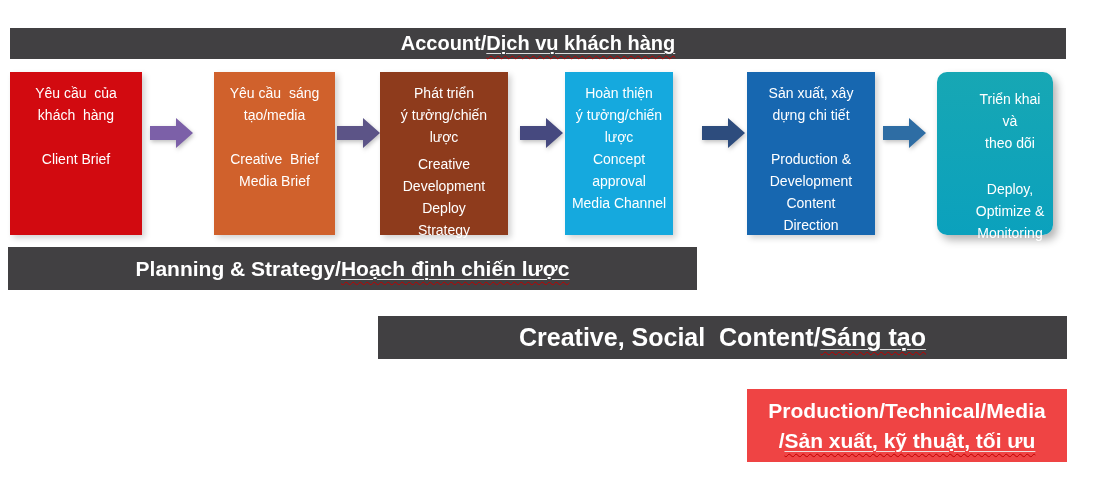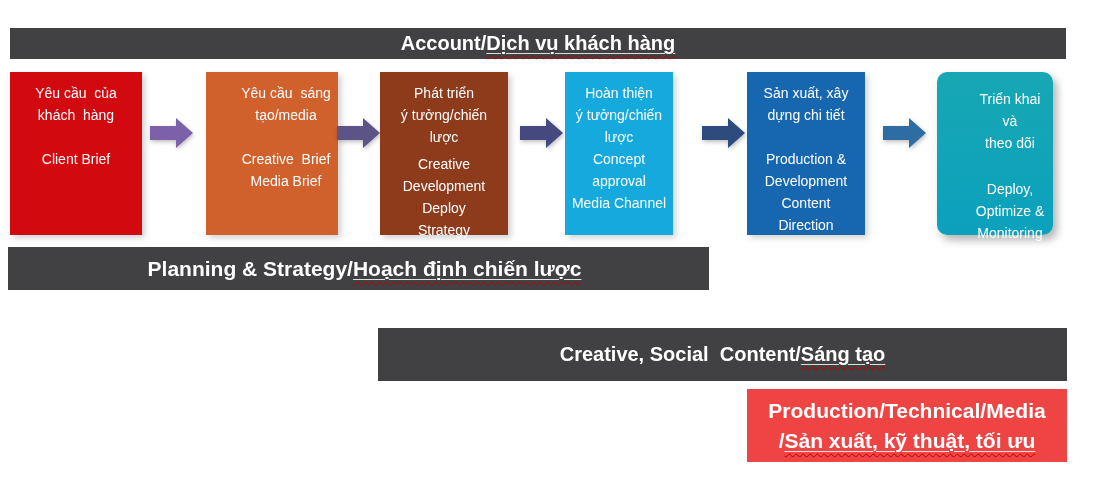--- a/index.html
+++ b/index.html
@@ -8,44 +8,44 @@
     font-family:"Liberation Sans", sans-serif; overflow:hidden;
   }
 
   
   .banner {
     position:absolute; color:#ffffff; font-weight:bold;
     display:flex; align-items:center; justify-content:center;
   }
   .banner .txt { white-space:pre; }
   #banner-account    { left:10px;  top:28px;  width:1056px; height:31px; font-size:20px; }
-  #banner-planning   { left:8px;   top:247px; width:689px;  height:43px; font-size:21px;padding-left:12px; }
-  #banner-creative   { left:378px; top:328px; width:689px;  height:53px; font-size:20px; }
+  #banner-planning   { left:8px;   top:247px; width:689px;  height:43px; font-size:21px; }
+  #banner-creative   { left:378px; top:316px; width:689px;  height:43px; font-size:25px; }
   #banner-production { left:747px; top:389px; width:320px;  height:73px; font-size:21px;
                        flex-direction:column; line-height:30px; text-align:center; }
 
   
   .u-line { text-decoration:underline; text-decoration-color:rgba(240,240,240,.9);
             text-decoration-thickness:1px; text-underline-offset:3px; }
   .u-wavy { text-decoration:underline; text-decoration-style:wavy;
             text-decoration-color:#c00000; text-decoration-thickness:1px;
             text-underline-offset:5px; }
 
   
   .fbox {
     position:absolute; top:72px; height:163px; color:#ffffff; text-align:center;
     font-size:14px; line-height:22px; box-sizing:border-box; padding:10px 4px 0 4px;
     box-shadow:3px 3px 6px rgba(0,0,0,0.18);
   }
   .fbox .vi, .fbox .en { white-space:pre-wrap; }
   #box-1 { left:10px;  width:132px; }
-  #box-2 { left:206px; width:132px;padding-left:32px; }
+  #box-2 { left:214px; width:121px; }
   #box-3 { left:380px; width:128px; }
   #box-4 { left:565px; width:108px; }
-  #box-5 { left:747px; width:118px; }
+  #box-5 { left:747px; width:128px; }
   #box-6 { left:937px; width:116px; border-radius:10px; padding-top:16px;
            box-shadow:4px 5px 9px rgba(0,0,0,0.30);padding-left:34px; }
   #box-1 .vi, #box-2 .vi, #box-5 .vi { margin-bottom:22px; }
   #box-3 .vi { margin-bottom:5px; }
   #box-4 .vi { margin-bottom:0; }
   #box-6 .vi { margin-bottom:24px; }
 
   
   .arrow { position:absolute; top:117px; width:44px; height:32px;
            filter:drop-shadow(1px 2px 2px rgba(0,0,0,0.25)); }

